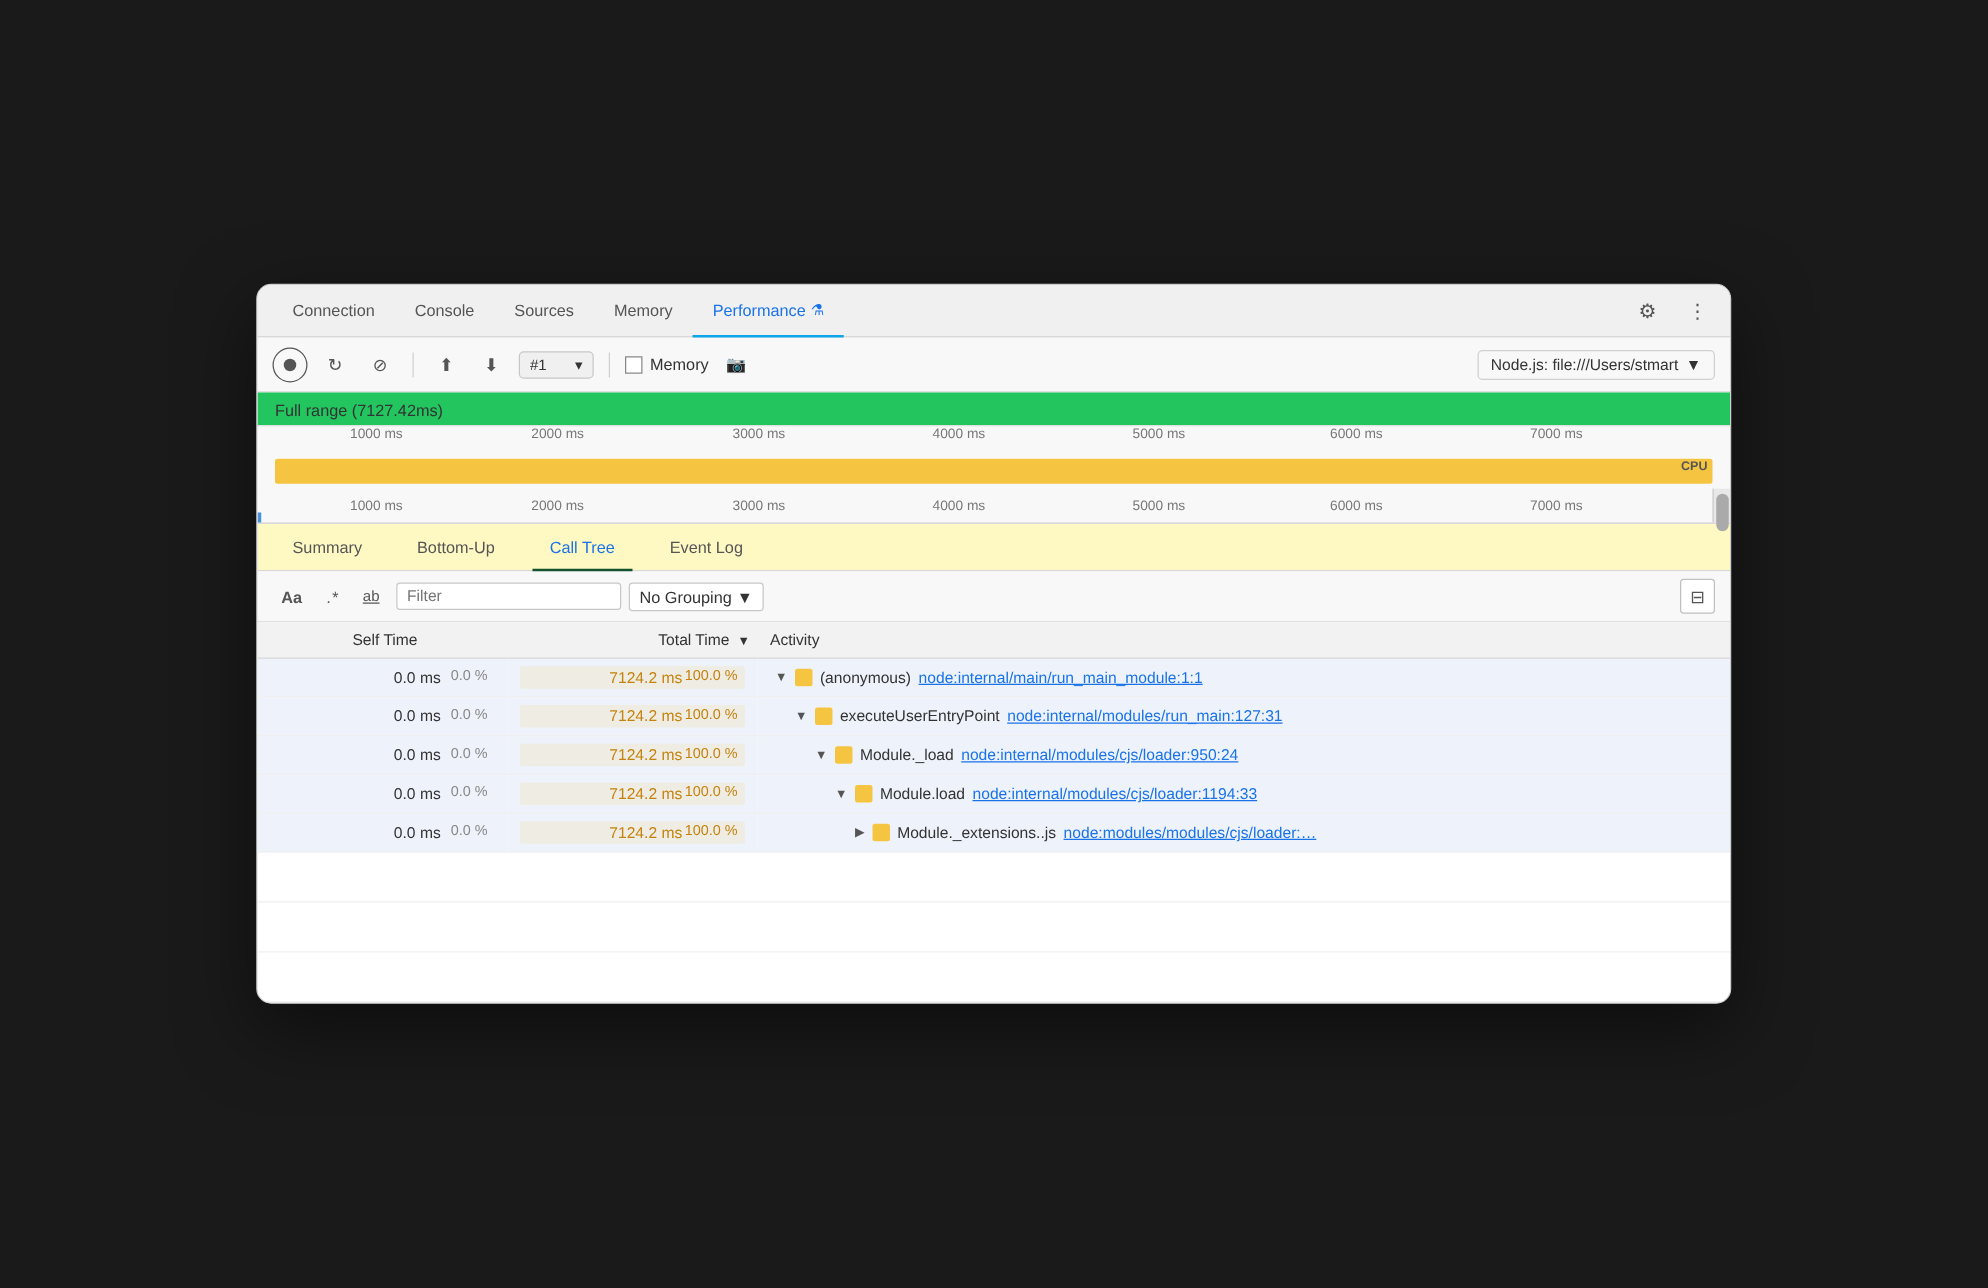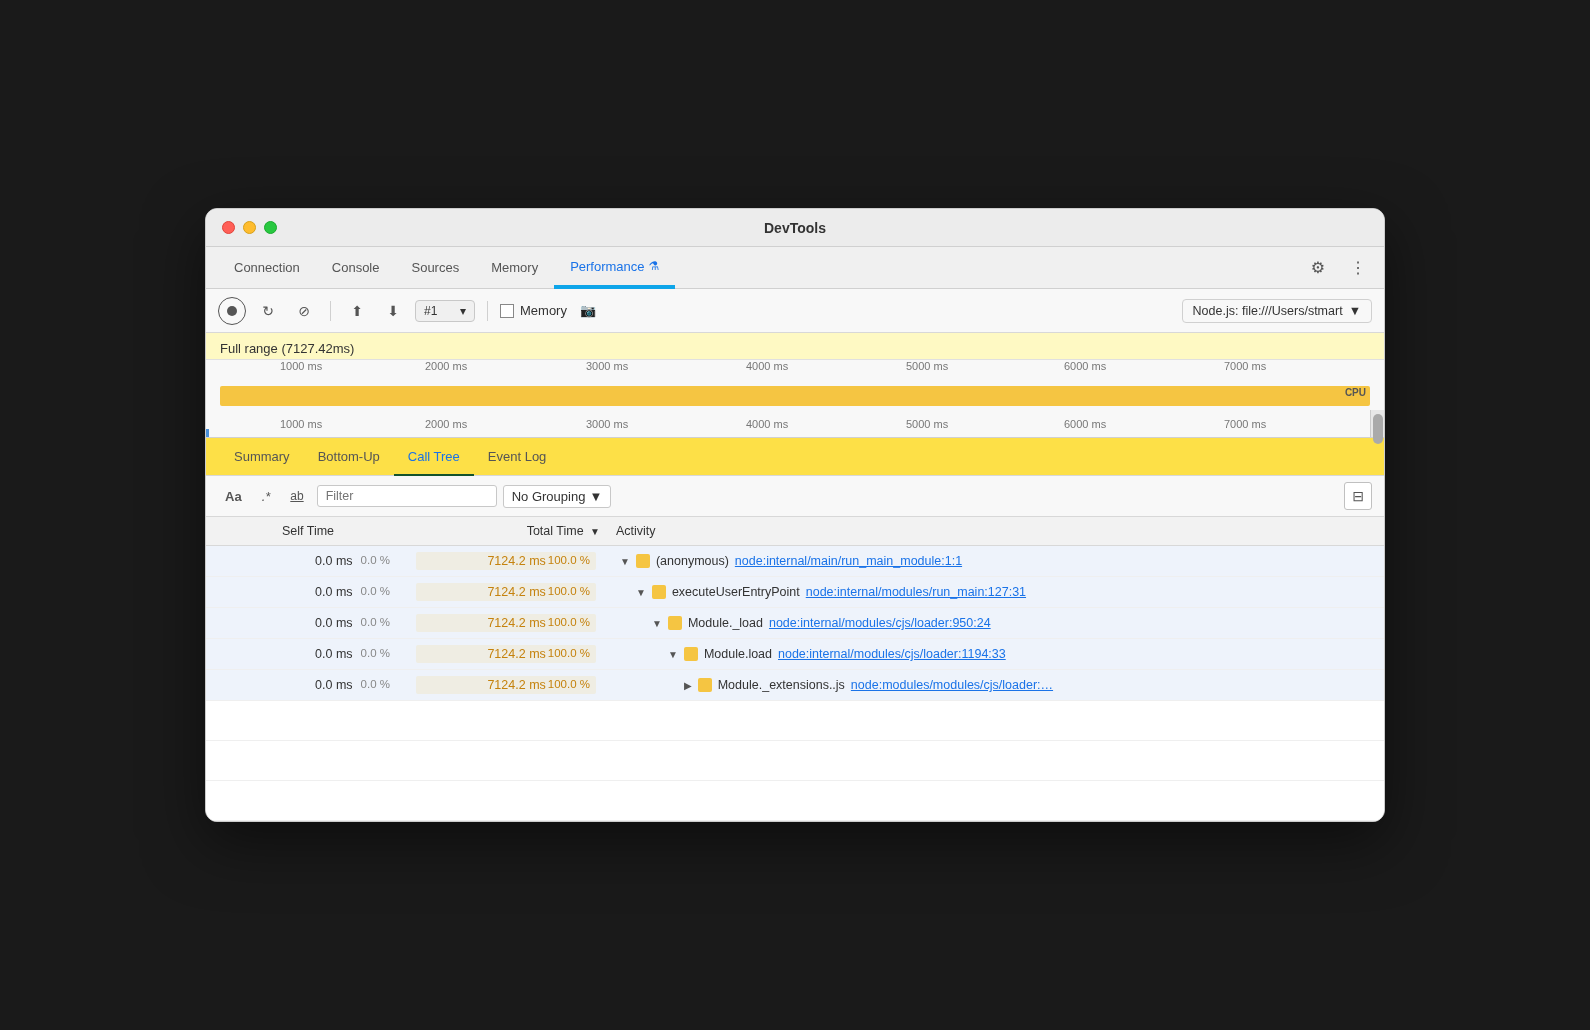--- a/index.html
+++ b/index.html
@@ -67,21 +67,21 @@
       font-size: 13px;
       color: #555;
       cursor: pointer;
       display: flex;
       align-items: center;
       border-bottom: 2px solid transparent;
       margin-bottom: -1px;
     }
     .nav-tab.active {
       color: #1a73e8;
-      border-bottom: 4px solid #0ea5e9;
+      border-bottom: 2px solid #0ea5e9;
     }
     .nav-tab-icon {
       margin-left: 4px;
       font-size: 12px;
     }
     .nav-actions {
       display: flex;
       gap: 12px;
       align-items: center;
     }
@@ -227,26 +227,27 @@
     .net-label {
       position: absolute;
       right: 18px;
       top: 4px;
       font-size: 10px;
       font-weight: 600;
       color: #555;
     }
     
     .bottom-tabs {
-      background: #fde047;
+      background: #fef9c3;
       border-bottom: 1px solid #d8d8d8;
       display: flex;
       align-items: center;
       padding: 0 14px;
       height: 38px;
+      gap: 16px;
     }
     .bottom-tab {
       padding: 0 14px;
       font-size: 13px;
       color: #555;
       cursor: pointer;
       height: 100%;
       display: flex;
       align-items: center;
       border-bottom: 2px solid transparent;
@@ -380,28 +381,20 @@
       height: 22px;
       padding: 0 14px;
       background: #f8f8f8;
     }
   </style>
 </head>
 <body>
 
 <div class="window">
 
-  <div class="title-bar">
-    <div class="traffic-lights">
-      <div class="traffic-light tl-red"></div>
-      <div class="traffic-light tl-yellow"></div>
-      <div class="traffic-light tl-green"></div>
-    </div>
-    <span class="window-title">DevTools</span>
-  </div>
 
   <div class="nav-bar">
     <div class="nav-tabs">
       <div class="nav-tab">
         <span>Connection</span>
       </div>
       <div class="nav-tab">
         <span>Console</span>
       </div>
       <div class="nav-tab">
@@ -453,21 +446,21 @@
     </div>
     <button class="toolbar-btn" style="font-size:13px; border:none; background:transparent; cursor:pointer;">
       <span>📷</span>
     </button>
     <div class="target-selector">
       <span>Node.js: file:///Users/stmart</span>
       <span>▼</span>
     </div>
   </div>
 
-  <div style="background:#fef9c3; border-bottom:1px solid #e0e0e0; padding:6px 14px 2px;">
+  <div style="background:#22c55e; border-bottom:1px solid #e0e0e0; padding:6px 14px 2px;">
     <span class="full-range-label">Full range (7127.42ms)</span>
   </div>
 
   <div class="ruler-area">
     <span class="ruler-tick" style="left:74px;">1000 ms</span>
     <span class="ruler-tick" style="left:219px;">2000 ms</span>
     <span class="ruler-tick" style="left:380px;">3000 ms</span>
     <span class="ruler-tick" style="left:540px;">4000 ms</span>
     <span class="ruler-tick" style="left:700px;">5000 ms</span>
     <span class="ruler-tick" style="left:858px;">6000 ms</span>

